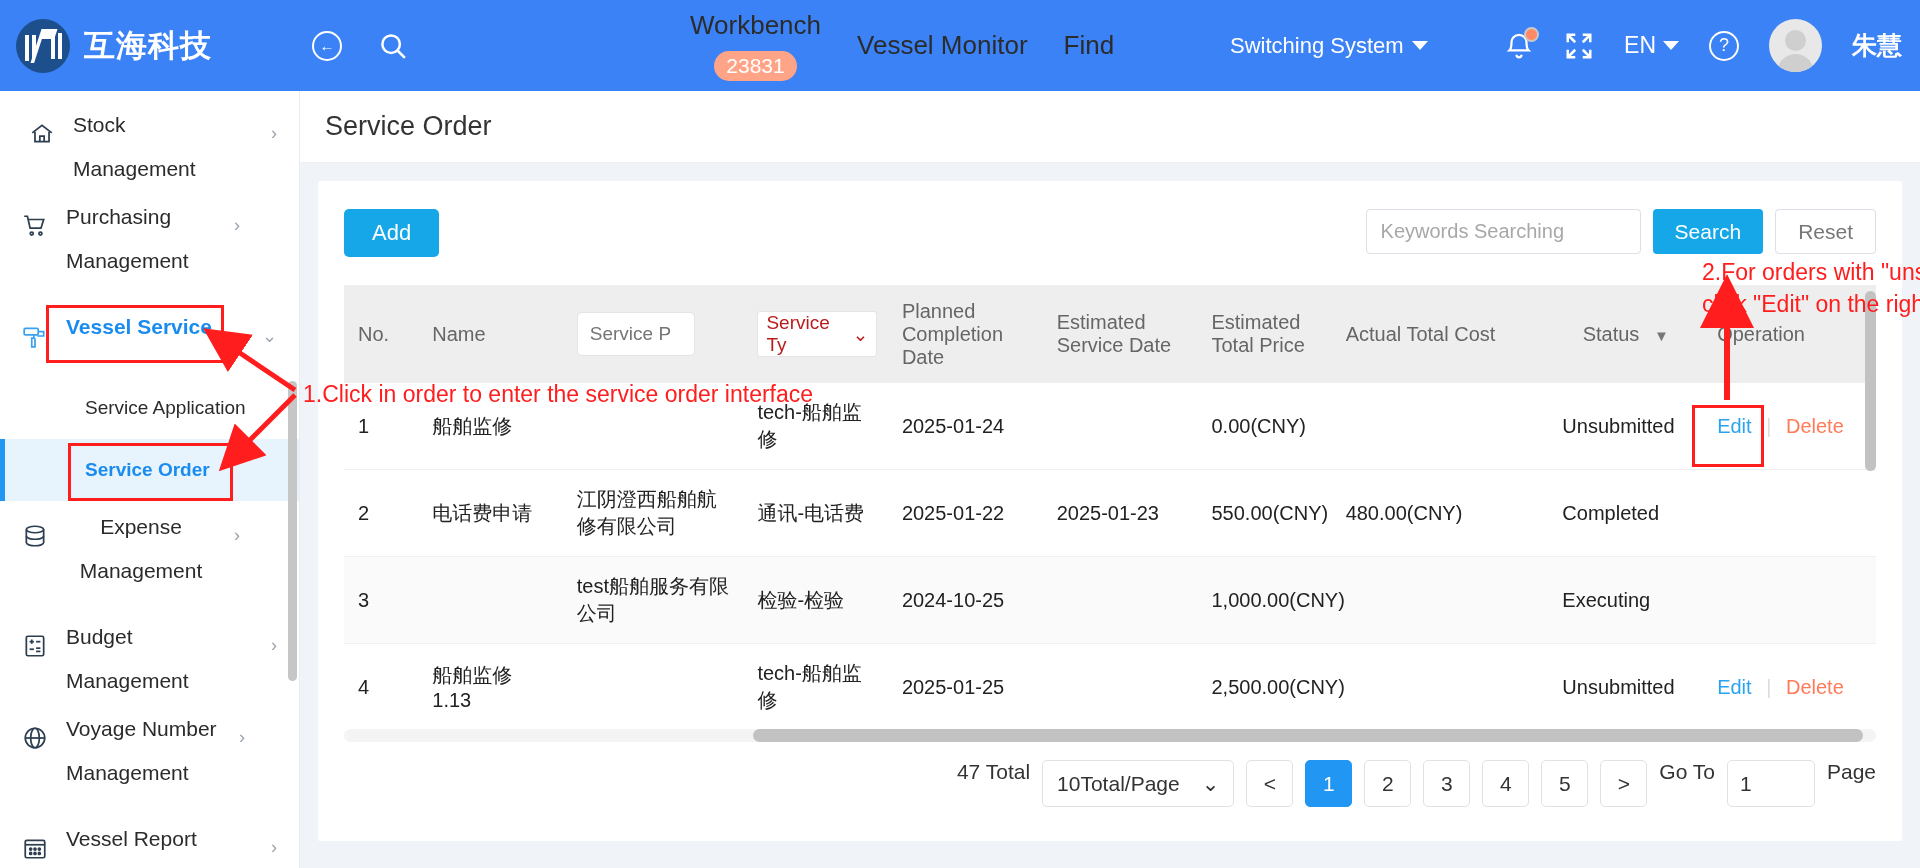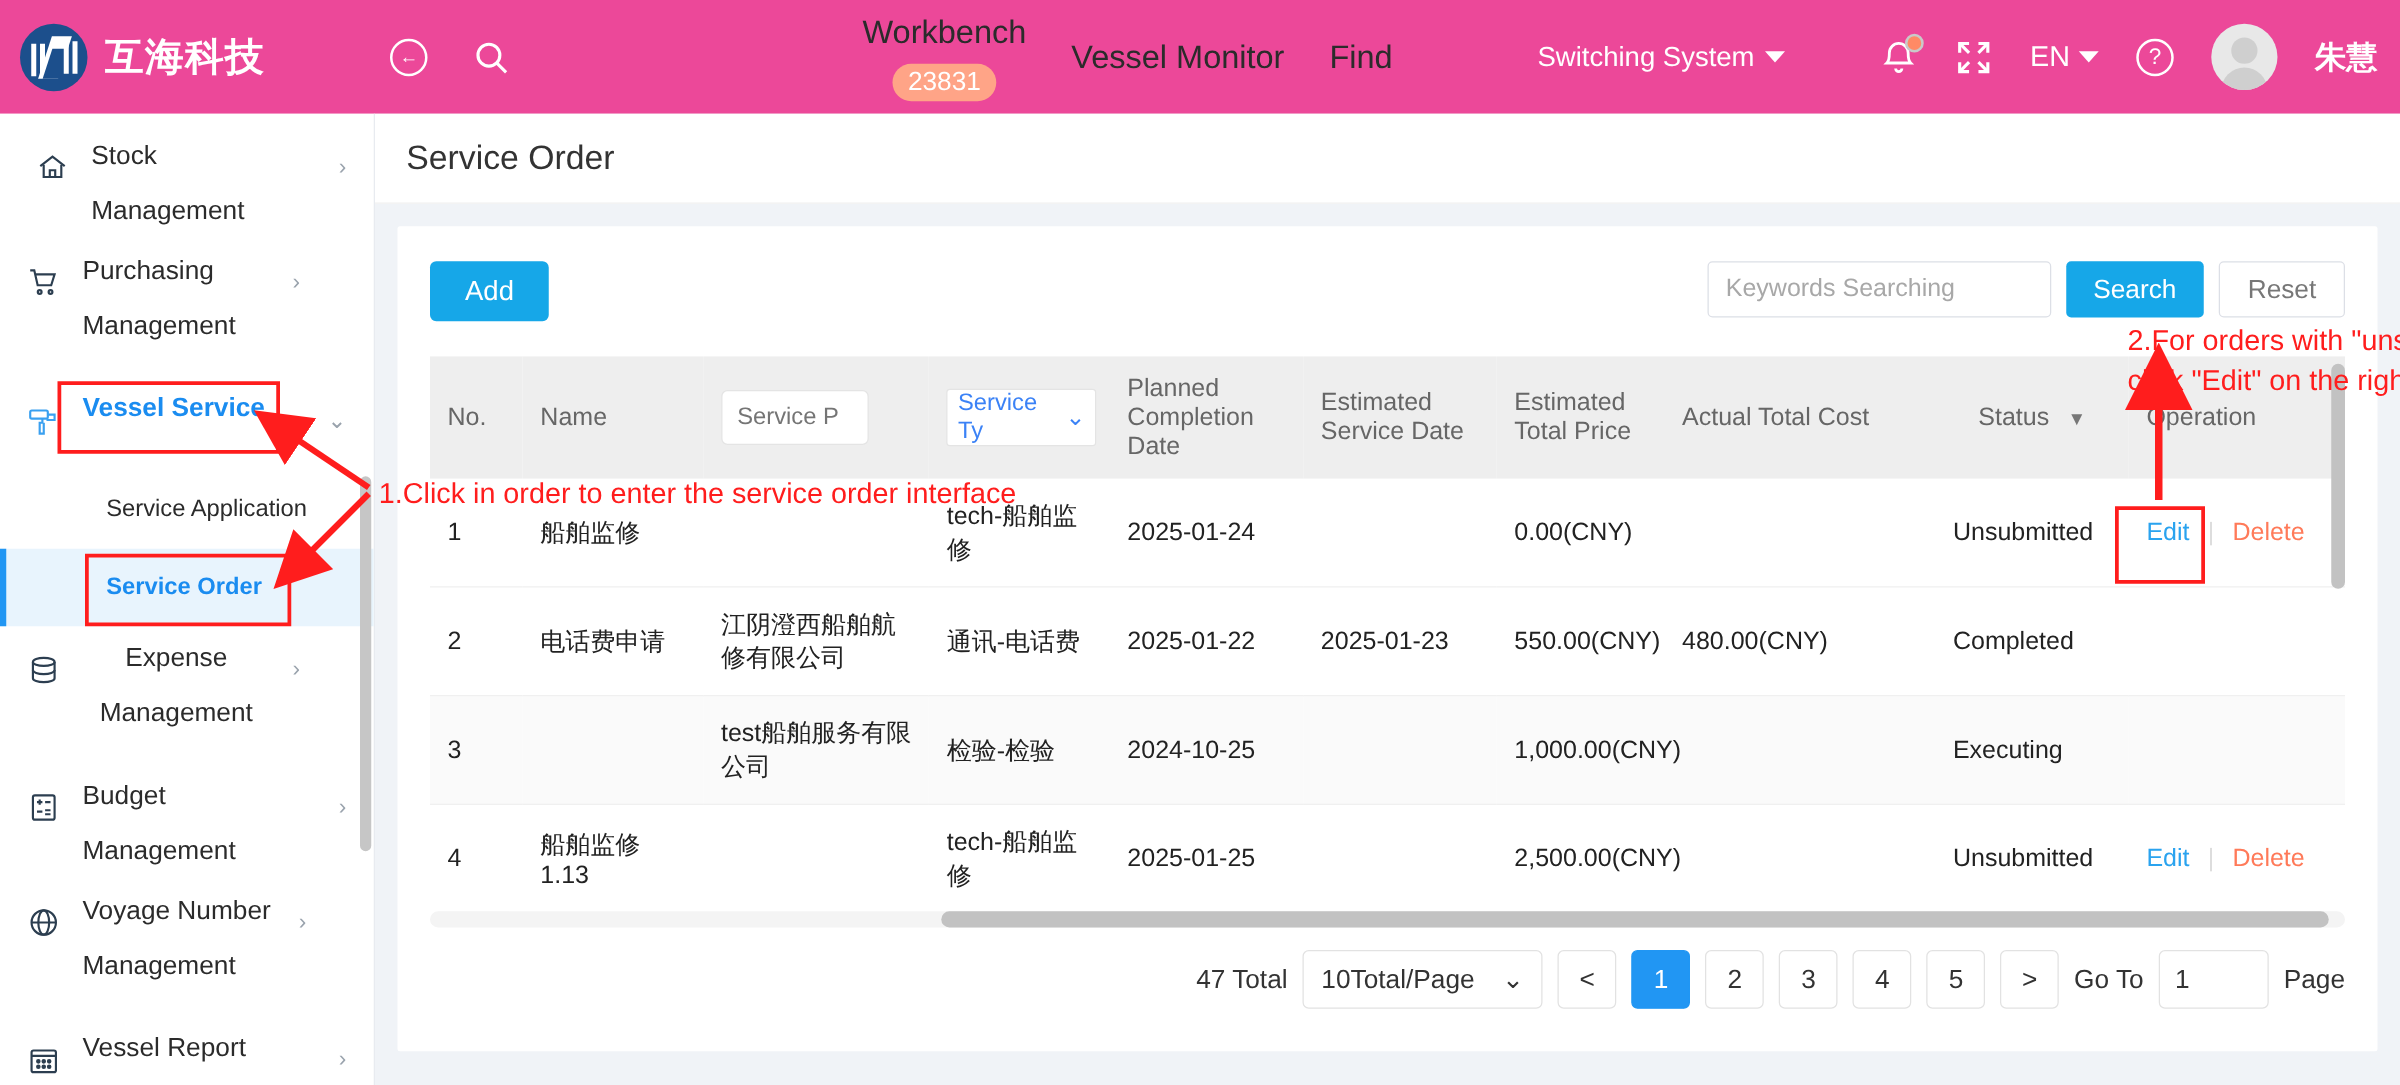--- a/index.html
+++ b/index.html
@@ -8,21 +8,21 @@
     width: 1920px; height: 868px;
     overflow: hidden;
     font-family: "Liberation Sans", sans-serif;
     background: #ffffff;
   }
 
   
   .topbar {
     position: absolute; top: 0; left: 0;
     width: 1920px; height: 91px;
-    background: #ec4899;
+    background: #3b82f6;
     display: flex; align-items: center;
   }
   .brand {
     width: 300px; height: 91px;
     display: flex; align-items: center; padding-left: 16px;
   }
   .brand-logo {
     width: 54px; height: 54px; border-radius: 50%;
     background: #1c4f8c;
     position: relative; flex: none;
@@ -201,35 +201,35 @@
   .c-acost { width:210px; }
   .c-status{ width:150px; }
   .c-oper  { width:180px; }
   .th-filter-input {
     width:118px; height:44px; border:1px solid #e4e4e4; border-radius:5px;
     background:#fff; font-size:19px; color:#a8a8a8; padding:0 12px; outline:none;
     font-family:"Liberation Sans", sans-serif;
   }
   .th-filter-sel {
     width:120px; height:46px; border:1px solid #e4e4e4; border-radius:3px;
-    background:#fff; font-size:19px; color:#3b82f6; padding:0 8px;
+    background:#fff; font-size:19px; color:#b91c1c; padding:0 8px;
     display:flex; align-items:center; justify-content:space-between; cursor:pointer;
   }
   .sort-caret { display:inline-block; margin-left:9px; color:#777; font-size:15px; }
   .link-edit { color:#2aa3ef; cursor:pointer; }
   .link-del  { color:#ff7a59; cursor:pointer; }
   .sep { color:#ddd; margin:0 9px; }
   .vscroll-thumb { position:absolute; right:26px; top:110px; width:11px; height:180px; background:#c2c2c2; border-radius:6px; }
   .hscroll-track { position:absolute; left:26px; right:26px; top:548px; height:13px; background:#f4f4f4; border-radius:7px;}
   .hscroll-thumb { position:absolute; left:435px; top:548px; width:1110px; height:13px; background:#c2c2c2; border-radius:7px; }
 
   
   .pager {
     position:absolute; right:26px; bottom:34px;
-    display:flex; align-items:center; gap:12px;
+    display:flex; align-items:flex-start; gap:12px;
     font-size:21px; color:#333;
   }
   .pg-box {
     min-width:47px; height:47px; border:1px solid #e2e2e2; border-radius:5px;
     background:#fff; display:flex; align-items:center; justify-content:center;
     font-size:21px; color:#333; cursor:pointer; padding:0 10px;
   }
   .pg-box.active { background:#2196f3; color:#fff; border-color:#2196f3; }
   .pg-select {
     height:47px; border:1px solid #e2e2e2; border-radius:5px; background:#fff;

